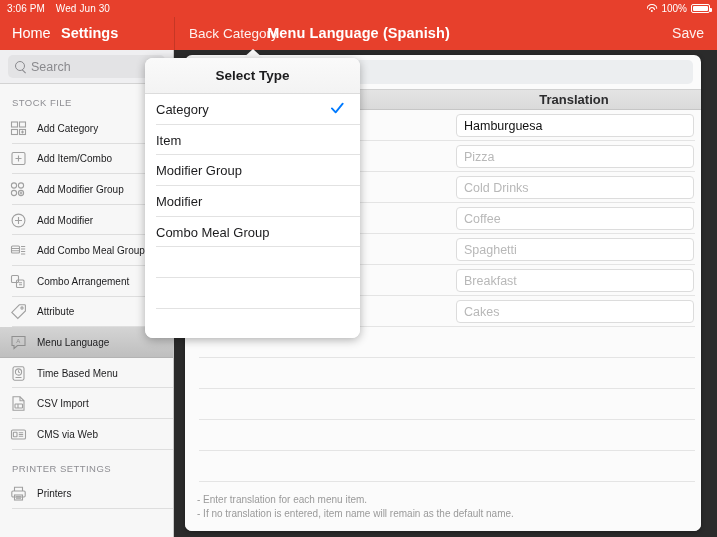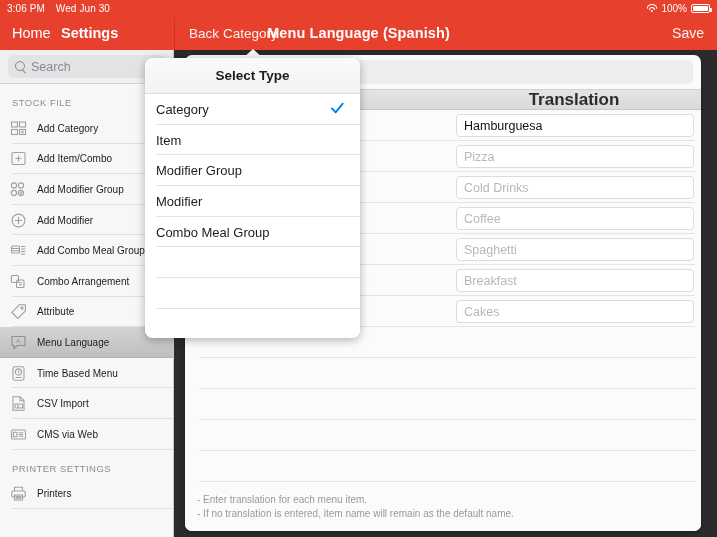--- a/index.html
+++ b/index.html
@@ -86,21 +86,21 @@
     display:flex; align-items:center; padding:0 10px;
   }
   .type-search .ts-val { font-size:12.5px; color:#8a8a8e; }
 
   .tbl-head {
     position:absolute; left:0; top:34px; width:516px; height:21px;
     background: linear-gradient(to bottom,#e4e4e4,#dadada);
     border-top:1px solid #d0d0d0; border-bottom:1px solid #c6c6c6;
   }
   .th-name { position:absolute; left:0; top:0; width:262px; height:20px; line-height:20px; text-align:center; font-size:11.5px; font-weight:bold; color:#2c2c2e; }
-  .th-trans { position:absolute; left:262px; top:0; width:254px; height:24px; line-height:20px; text-align:center; font-size:17px; font-weight:bold; color:#2c2c2e; }
+  .th-trans { position:absolute; left:262px; top:0; width:254px; height:24px; line-height:20px; text-align:center; font-size:13px; font-weight:bold; color:#2c2c2e; }
 
   .rows { position:absolute; left:0; top:55px; width:516px; height:375px; }
   .row { position:relative; height:31px; }
   .row:after { content:""; position:absolute; left:14px; right:6px; bottom:0; height:1px; background:#e4e4e4; }
   .row .r-name {
     position:absolute; left:22px; top:0; height:31px; line-height:31px;
     font-size:13px; color:#111;
   }
   .row .r-input {
     position:absolute; left:271px; top:4px; width:238px; height:23px;

